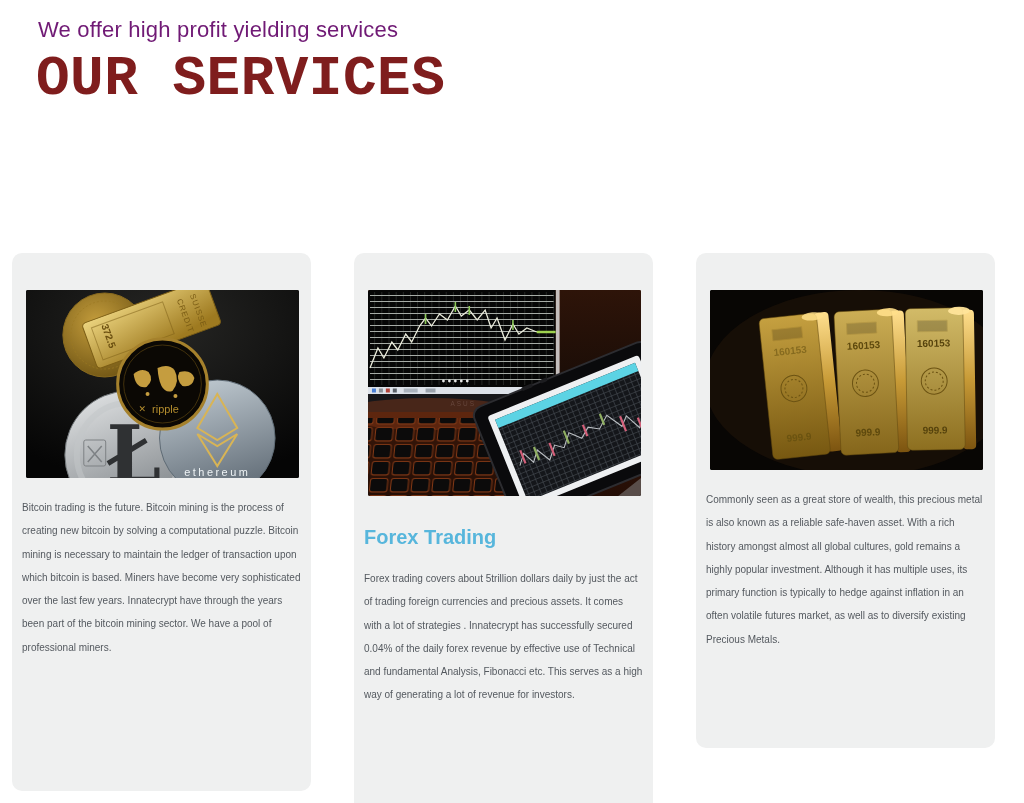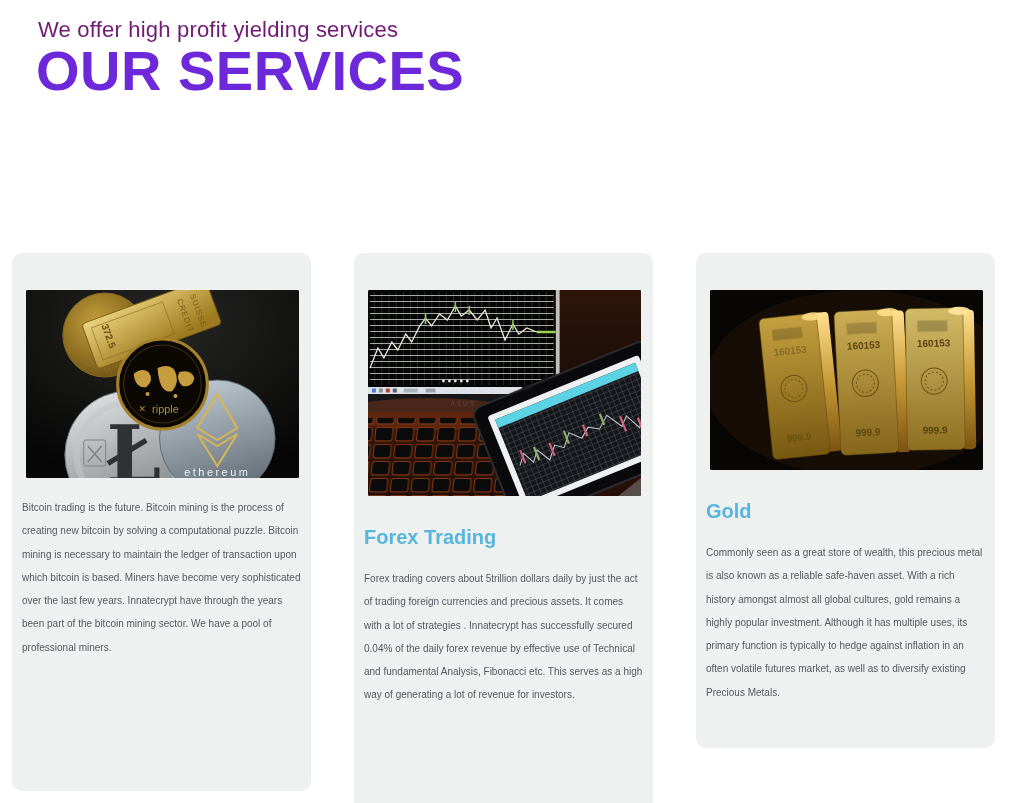--- a/index.html
+++ b/index.html
@@ -1,21 +1,21 @@
 <!DOCTYPE html>
 <html><head>
 <meta charset="utf-8">
 <style>
   html,body{margin:0;padding:0;background:#ffffff;}
   body{width:1024px;height:803px;overflow:hidden;position:relative;
        font-family:"Liberation Sans","DejaVu Sans",sans-serif;}
   .section-header{position:absolute;left:38px;top:17px;}
   .section-subtitle{font-size:22px;color:#701a75;letter-spacing:.2px;}
-  .section-title{margin-left:-2px;font-size:56px;font-weight:bold;
-       color:#6d28d9;letter-spacing:.5px;line-height:1;}
+  .section-title{margin-top:8px;margin-left:-2px;font-size:56px;font-weight:bold;
+       color:#7f1d1d;letter-spacing:.5px;line-height:1;font-family:Liberation Mono, monospace;}
   .cards{position:absolute;left:12px;top:253px;width:984px;display:grid;
        grid-template-columns:299px 299px 299px;column-gap:43px;align-items:start;}
   .card{background:#eff0f0;border-radius:10px;overflow:hidden;}
   .card.h1{height:538px;}
   .card.h2{height:650px;}
   .card.h3{height:495px;}
   .media{margin:37px 12px 0 14px;border-radius:2px;overflow:hidden;background:#000;}
   .media.m1{height:188px;}
   .media.m2{height:206px;}
   .media.m3{height:180px;}
@@ -256,18 +256,17 @@
             <rect x="-32" y="-70" width="58" height="140" rx="5" fill="url(#gold3)" stroke="#5f470e" stroke-width=".5"></rect>
             <ellipse cx="22" cy="-67" rx="11" ry="4" fill="#ffe49a" opacity=".95"></ellipse>
             <rect x="-20" y="-58" width="30" height="11" fill="#000" opacity=".2" stroke="#6b5212" stroke-width=".8"></rect>
             <text x="-4" y="-32" text-anchor="middle" font-size="10" fill="#55420c" font-weight="bold">160153</text>
             <circle cx="-4" cy="2" r="13" fill="none" stroke="#6b5212"></circle>
             <circle cx="-4" cy="2" r="9" fill="none" stroke="#6b5212" stroke-dasharray="2,2"></circle>
             <text x="-4" y="54" text-anchor="middle" font-size="10" fill="#55420c" font-weight="bold">999.9</text>
           </g>
         </svg>
       </div>
-      <div class="card-title">Gold</div>
       <div class="card-body">Commonly seen as a great store of wealth, this precious metal is also known as a reliable safe-haven asset. With a rich history amongst almost all global cultures, gold remains a highly popular investment. Although it has multiple uses, its primary function is typically to hedge against inflation in an often volatile futures market, as well as to diversify existing Precious Metals.</div>
     </div>
 
   </div>
 </div>
 
 </body></html>

